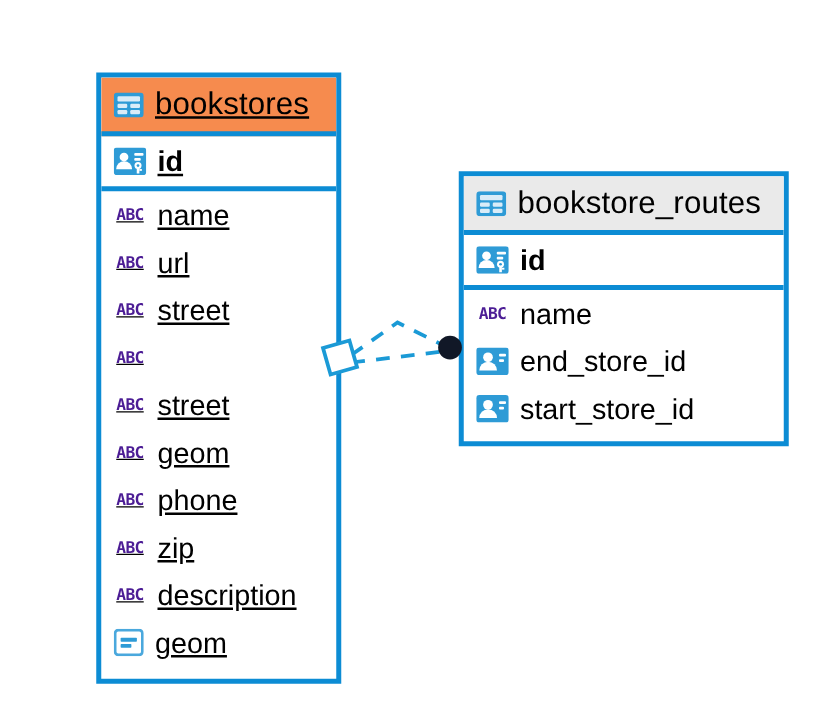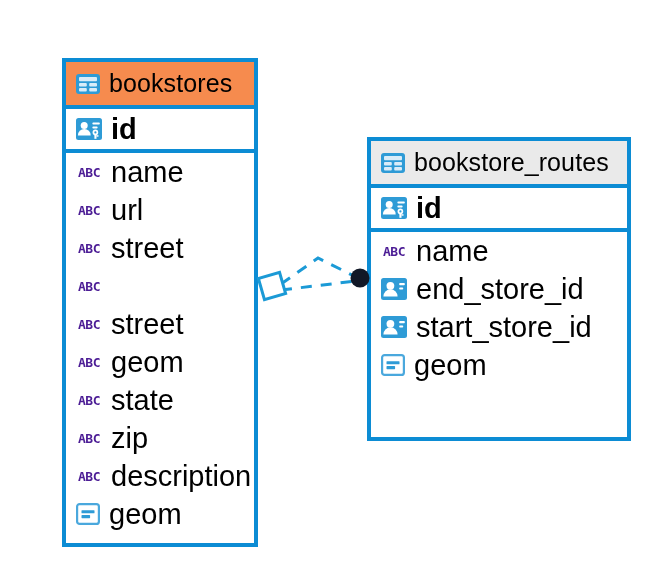--- a/index.html
+++ b/index.html
@@ -58,21 +58,21 @@
     align-items: center;
     gap: 9px;
     padding: 0 10px;
     height: 38px;
   }
   .row.pk {
     height: 44px;
     border-bottom: 4px solid #0c8cd4;
   }
   .row-label {
-    font-size: 29px;
+    font-size: 23px;
     color: #000000;
     white-space: nowrap;
   }
   .row.pk .row-label { font-weight: bold; }
 
   
   .icon {
     flex: 0 0 auto;
     display: inline-flex;
     align-items: center;
@@ -101,21 +101,21 @@
     position: absolute;
     inset: 0;
     pointer-events: none;
   }
 </style>
 </head>
 <body>
 
 <div id="canvas">
 
-  <div class="entity" id="entity-bookstores" style="left:62px; top:58px; width:196px; height:489px;">
+  <div class="entity" id="entity-bookstores" style="left:77px; top:58px; width:196px; height:489px;text-decoration:underline;">
 
     <div class="entity-header orange">
       <span class="icon">
         <svg width="24" height="20" viewBox="0 0 24 20">
           <rect x="0" y="0" width="24" height="20" rx="3" fill="#2e9bd6"></rect>
           <rect x="3" y="3" width="18" height="4.2" rx="1" fill="#d9ecf8"></rect>
           <rect x="3" y="9" width="7.8" height="3.4" rx="1" fill="#d9ecf8"></rect>
           <rect x="13.2" y="9" width="7.8" height="3.4" rx="1" fill="#d9ecf8"></rect>
           <rect x="3" y="14" width="7.8" height="3.4" rx="1" fill="#d9ecf8"></rect>
           <rect x="13.2" y="14" width="7.8" height="3.4" rx="1" fill="#d9ecf8"></rect>
@@ -181,21 +181,21 @@
         <span class="icon icon-abc">
           <span class="abc-text">ABC</span>
         </span>
         <span class="row-label">geom</span>
       </div>
 
       <div class="row">
         <span class="icon icon-abc">
           <span class="abc-text">ABC</span>
         </span>
-        <span class="row-label">state</span>
+        <span class="row-label">phone</span>
       </div>
 
       <div class="row">
         <span class="icon icon-abc">
           <span class="abc-text">ABC</span>
         </span>
         <span class="row-label">zip</span>
       </div>
 
       <div class="row">
@@ -212,21 +212,21 @@
             <rect x="5.5" y="7.2" width="13" height="3.1" rx="0.6" fill="#2e9bd6"></rect>
             <rect x="5.5" y="12.1" width="8.6" height="3.1" rx="0.6" fill="#2e9bd6"></rect>
           </svg>
         </span>
         <span class="row-label">geom</span>
       </div>
 
     </div>
   </div>
 
-  <div class="entity" id="entity-bookstore-routes" style="left:367px; top:137px; width:264px; height:304px;">
+  <div class="entity" id="entity-bookstore-routes" style="left:367px; top:137px; width:264px; height:220px;">
 
     <div class="entity-header grey">
       <span class="icon">
         <svg width="24" height="20" viewBox="0 0 24 20">
           <rect x="0" y="0" width="24" height="20" rx="3" fill="#2e9bd6"></rect>
           <rect x="3" y="3" width="18" height="4.2" rx="1" fill="#d9ecf8"></rect>
           <rect x="3" y="9" width="7.8" height="3.4" rx="1" fill="#d9ecf8"></rect>
           <rect x="13.2" y="9" width="7.8" height="3.4" rx="1" fill="#d9ecf8"></rect>
           <rect x="3" y="14" width="7.8" height="3.4" rx="1" fill="#d9ecf8"></rect>
           <rect x="13.2" y="14" width="7.8" height="3.4" rx="1" fill="#d9ecf8"></rect>

